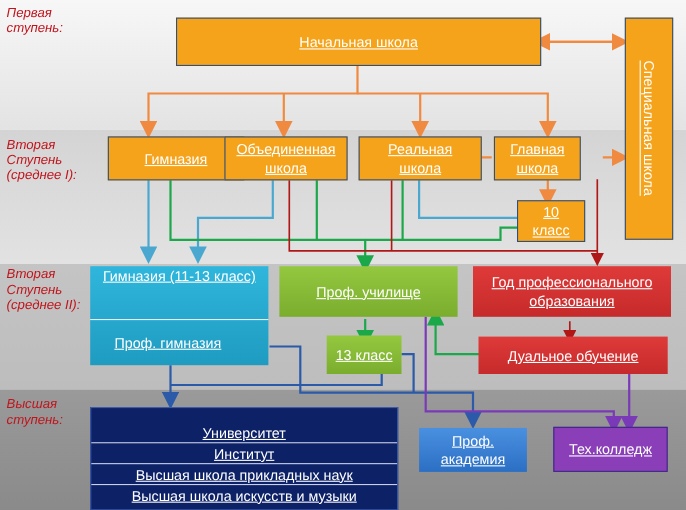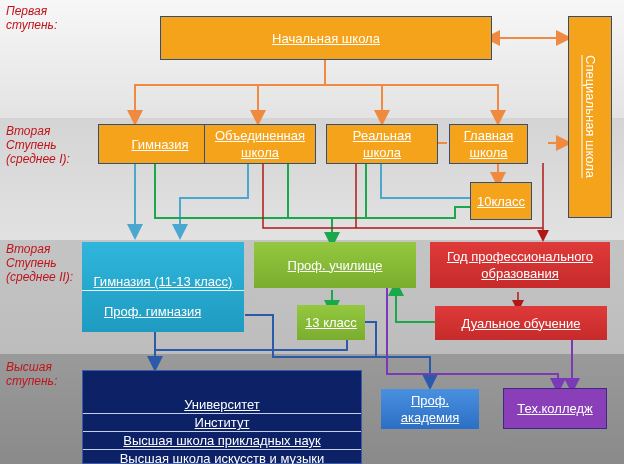--- a/index.html
+++ b/index.html
@@ -137,48 +137,48 @@
   <span>школа</span>
 </div>
 <div class="box orange" style="left:326px;top:124px;width:112px;height:40px;flex-direction:column">
   <span>Реальная</span>
   <span>школа</span>
 </div>
 <div class="box orange" style="left:449px;top:124px;width:79px;height:40px;flex-direction:column">
   <span>Главная</span>
   <span>школа</span>
 </div>
-<div class="box orange" style="left:470px;top:182px;width:62px;height:38px;">
+<div class="box orange" style="left:470px;top:182px;width:62px;height:38px;flex-direction:column">
   <span>10</span>
   <span>класс</span>
 </div>
 
 <div class="box cyan" style="left:82px;top:242px;width:162px;height:90px;flex-direction:column;align-items:stretch">
-  <div style="height:48px;display:flex;align-items:flex-end;justify-content:center;border-bottom:1px solid #e6f6fb">
+  <div style="height:48px;display:flex;align-items:flex-start;justify-content:center;border-bottom:1px solid #e6f6fb">
     <span>Гимназия (11-13 класс)</span>
   </div>
   <div style="flex:1;display:flex;align-items:center;justify-content:flex-start;padding-left:22px">
     <span>Проф. гимназия</span>
   </div>
 </div>
 <div class="box green" style="left:254px;top:242px;width:162px;height:46px">
   <span>Проф. училище</span>
 </div>
 <div class="box red" style="left:430px;top:242px;width:180px;height:46px;flex-direction:column">
   <span>Год профессионального</span>
   <span>образования</span>
 </div>
 <div class="box green" style="left:297px;top:305px;width:68px;height:35px">
   <span>13 класс</span>
 </div>
 <div class="box red" style="left:435px;top:306px;width:172px;height:34px">
   <span>Дуальное обучение</span>
 </div>
 
-<div class="box navy" style="left:82px;top:370px;width:280px;height:94px;flex-direction:column;justify-content:flex-start;padding-top:25px">
+<div class="box navy" style="left:82px;top:370px;width:280px;height:94px;flex-direction:column;justify-content:flex-start;padding-top:13px">
   <div class="row" style="width:100%">
       <span>Университет</span>
     </div>
   <div class="row" style="width:100%">
       <span>Институт</span>
     </div>
   <div class="row" style="width:100%">
       <span>Высшая школа прикладных наук</span>
     </div>
   <div class="row" style="width:100%;border-bottom:none">

